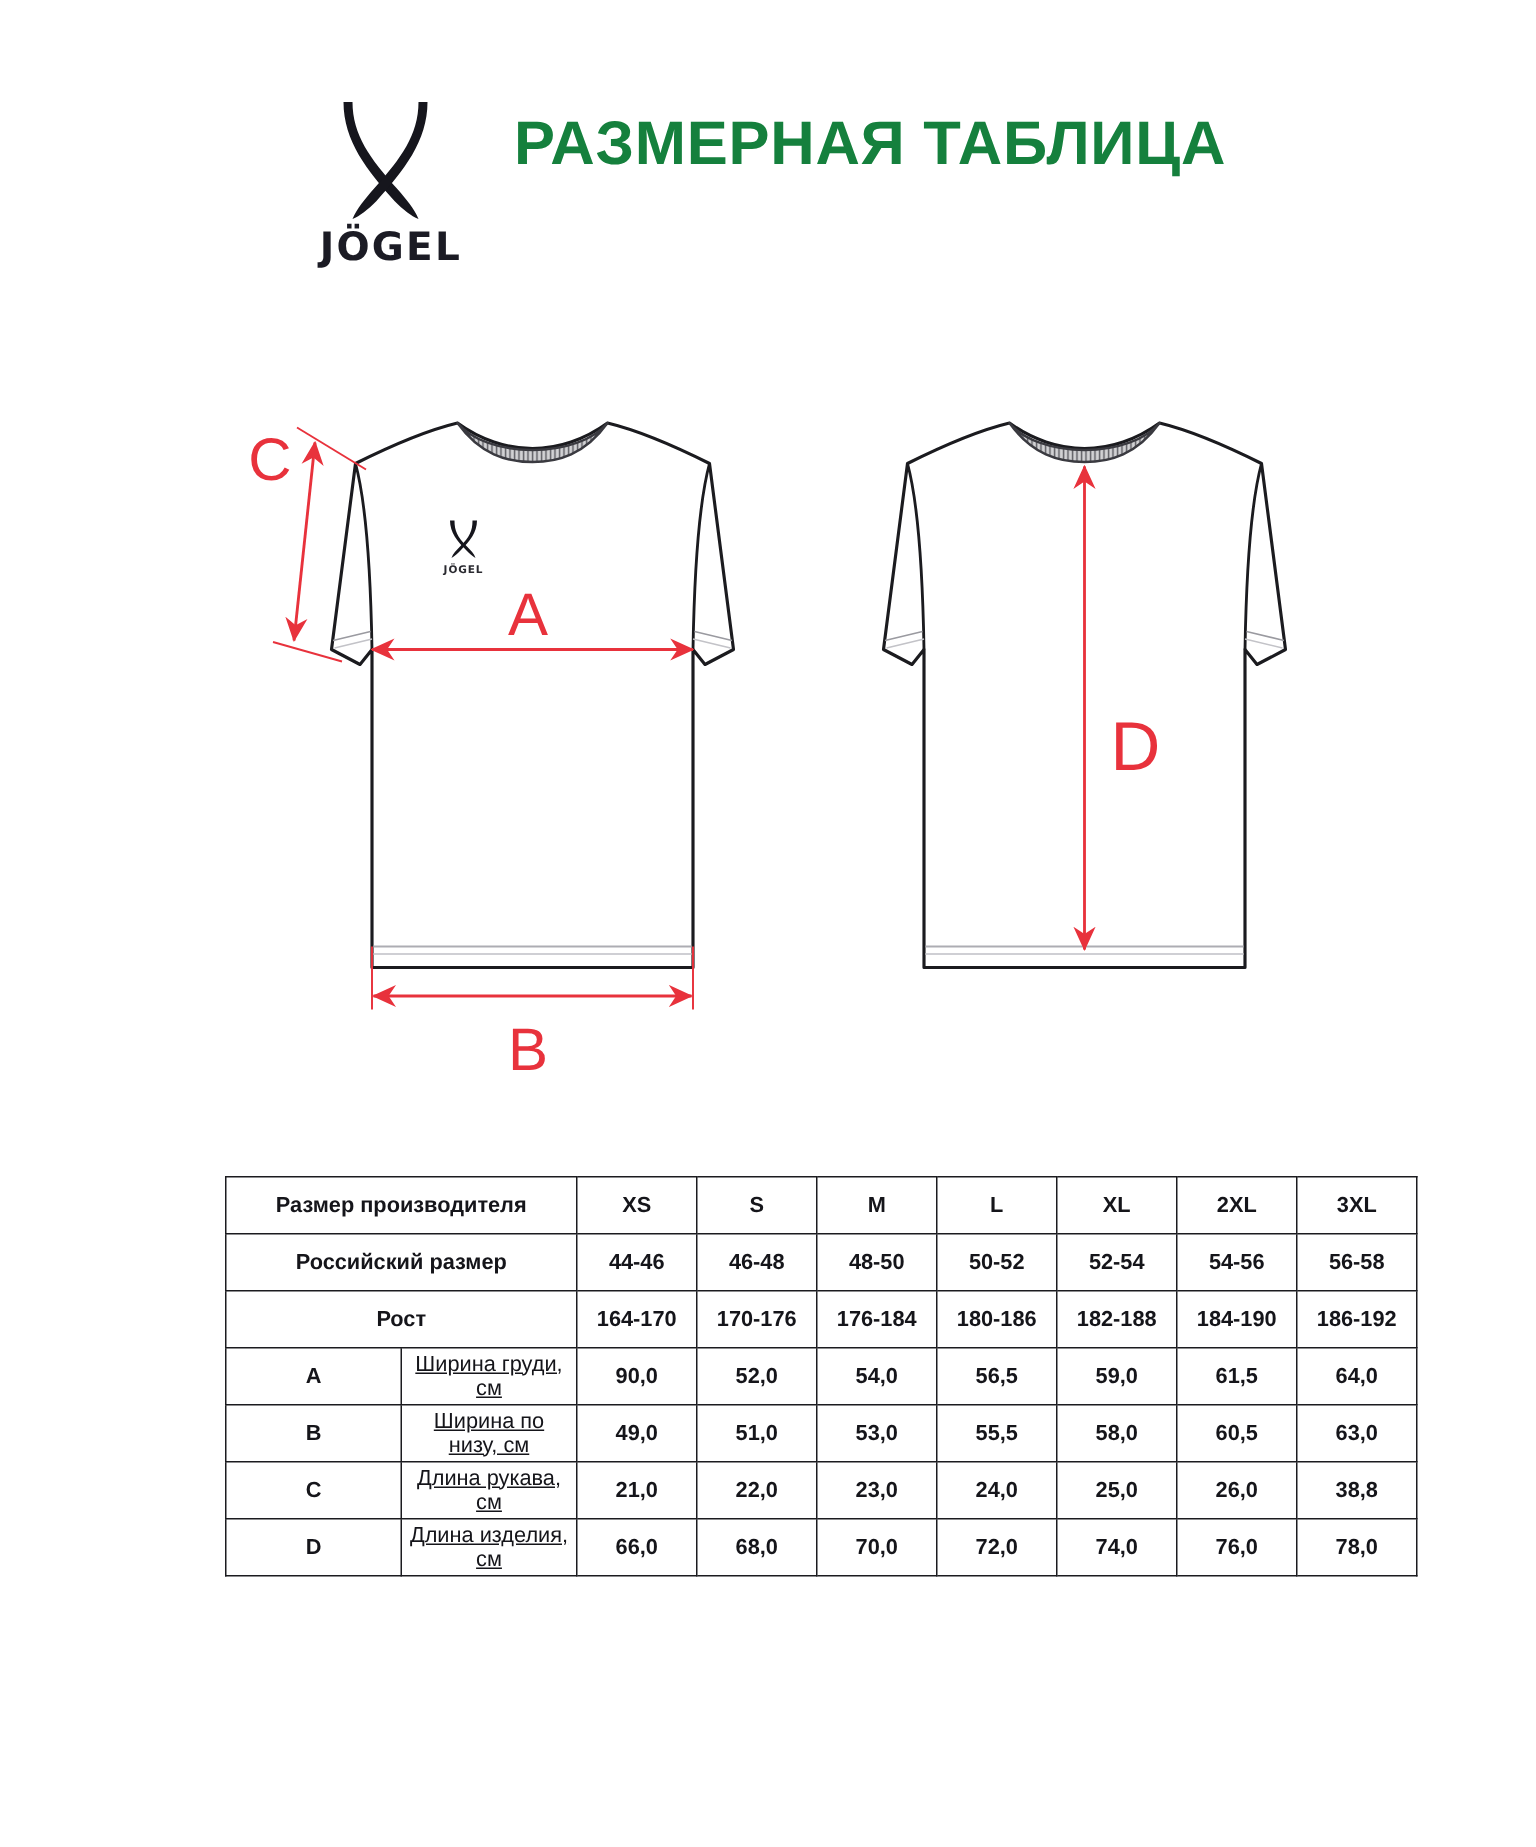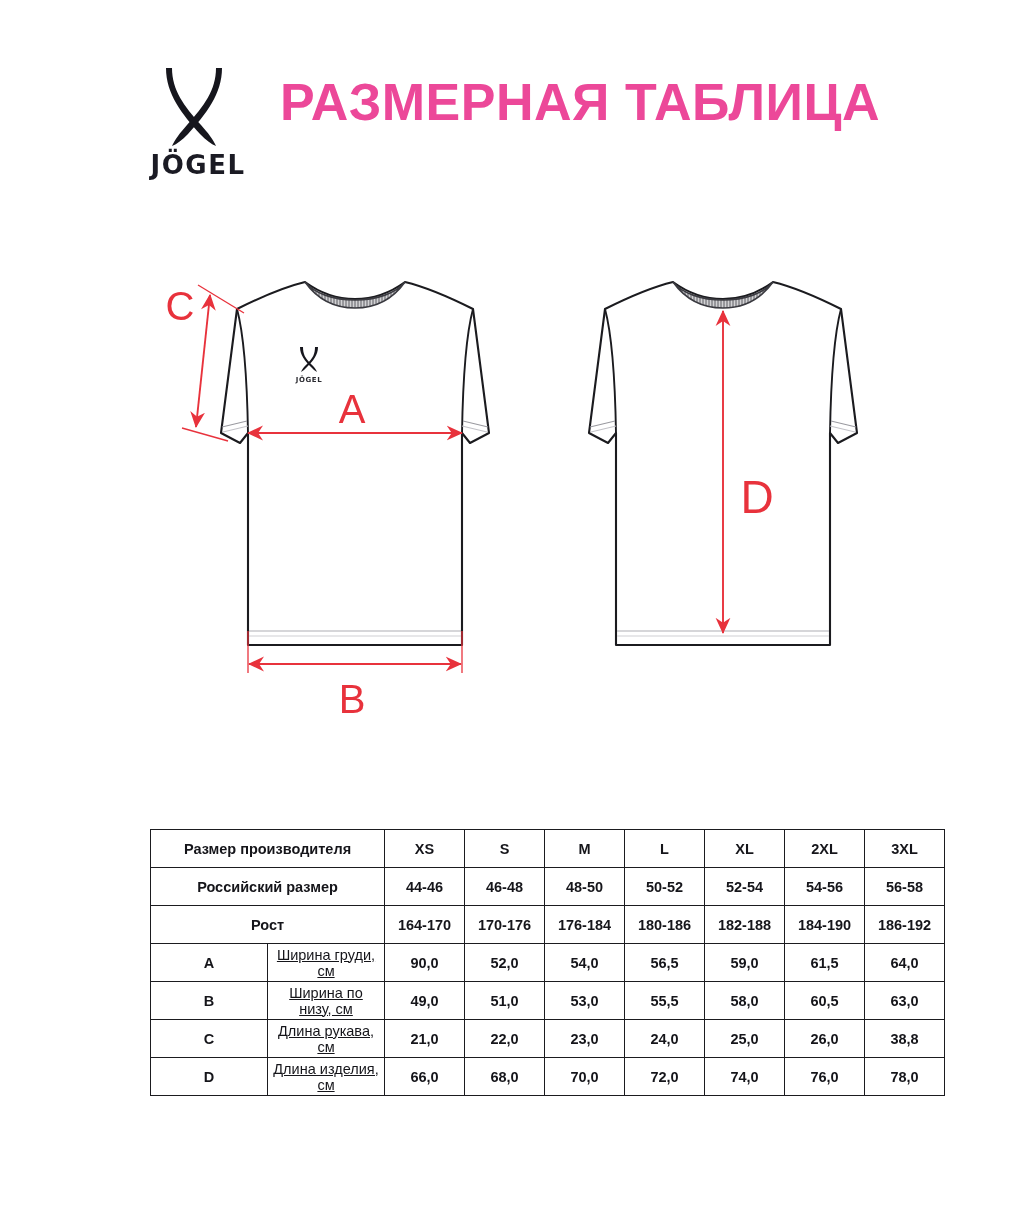--- a/index.html
+++ b/index.html
@@ -49,43 +49,43 @@
     text-align: center;
     font-size: 26px;
     font-weight: 700;
     letter-spacing: 1.5px;
     color: #1b1b24;
     font-family: "DejaVu Sans", sans-serif;
   }
   .page-title {
     margin-left: 28px;
     margin-top: 14px;
-    font-size: 52px;
+    font-size: 41px;
     font-weight: 700;
     letter-spacing: 0.5px;
-    color: #ec4899;
+    color: #15803d;
     white-space: nowrap;
     font-family: "Liberation Sans", sans-serif;
   }
 
   
   .illustration {
     position: absolute;
     left: 0;
     top: 255px;
     width: 1024px;
     height: 470px;
   }
   .illustration svg { display: block; }
 
   
   .size-table-wrap {
     position: absolute;
     left: 150px;
-    top: 829px;
+    top: 784px;
     width: 723px;
   }
   table.size-table {
     border-collapse: collapse;
     width: 723px;
     table-layout: fixed;
     background: #fff;
   }
   table.size-table td {
     border: 1.6px solid #1b1b1f;

